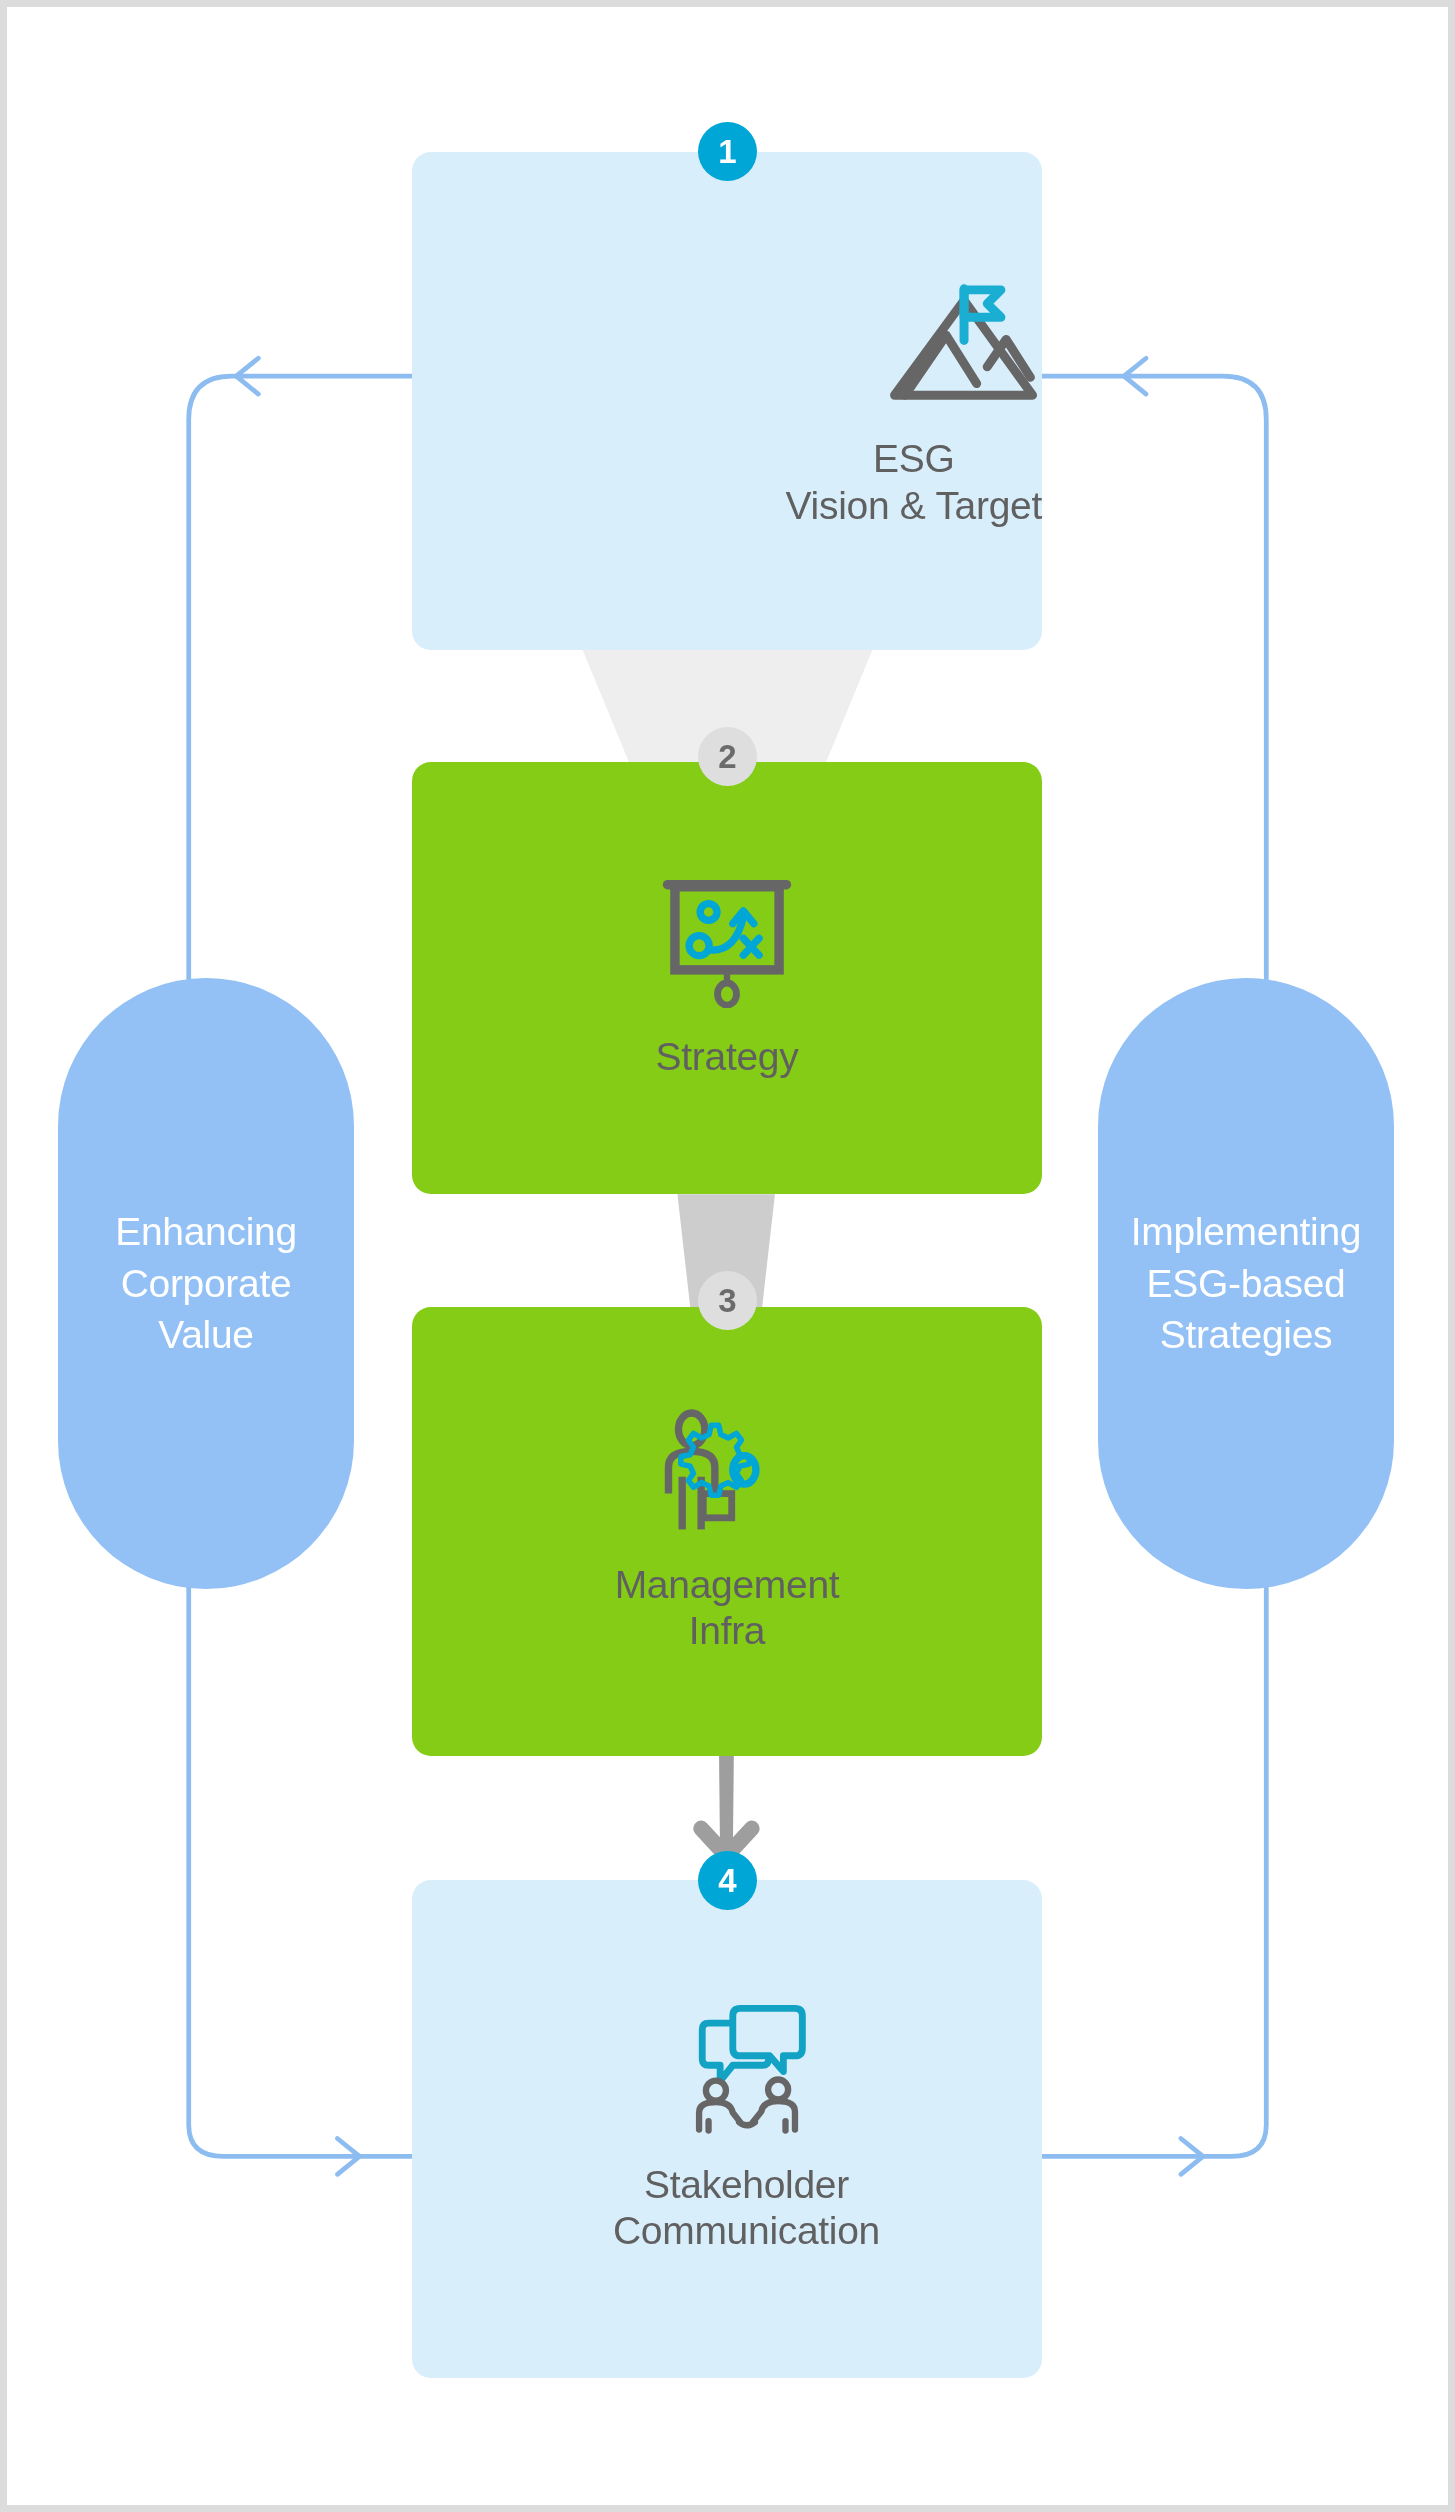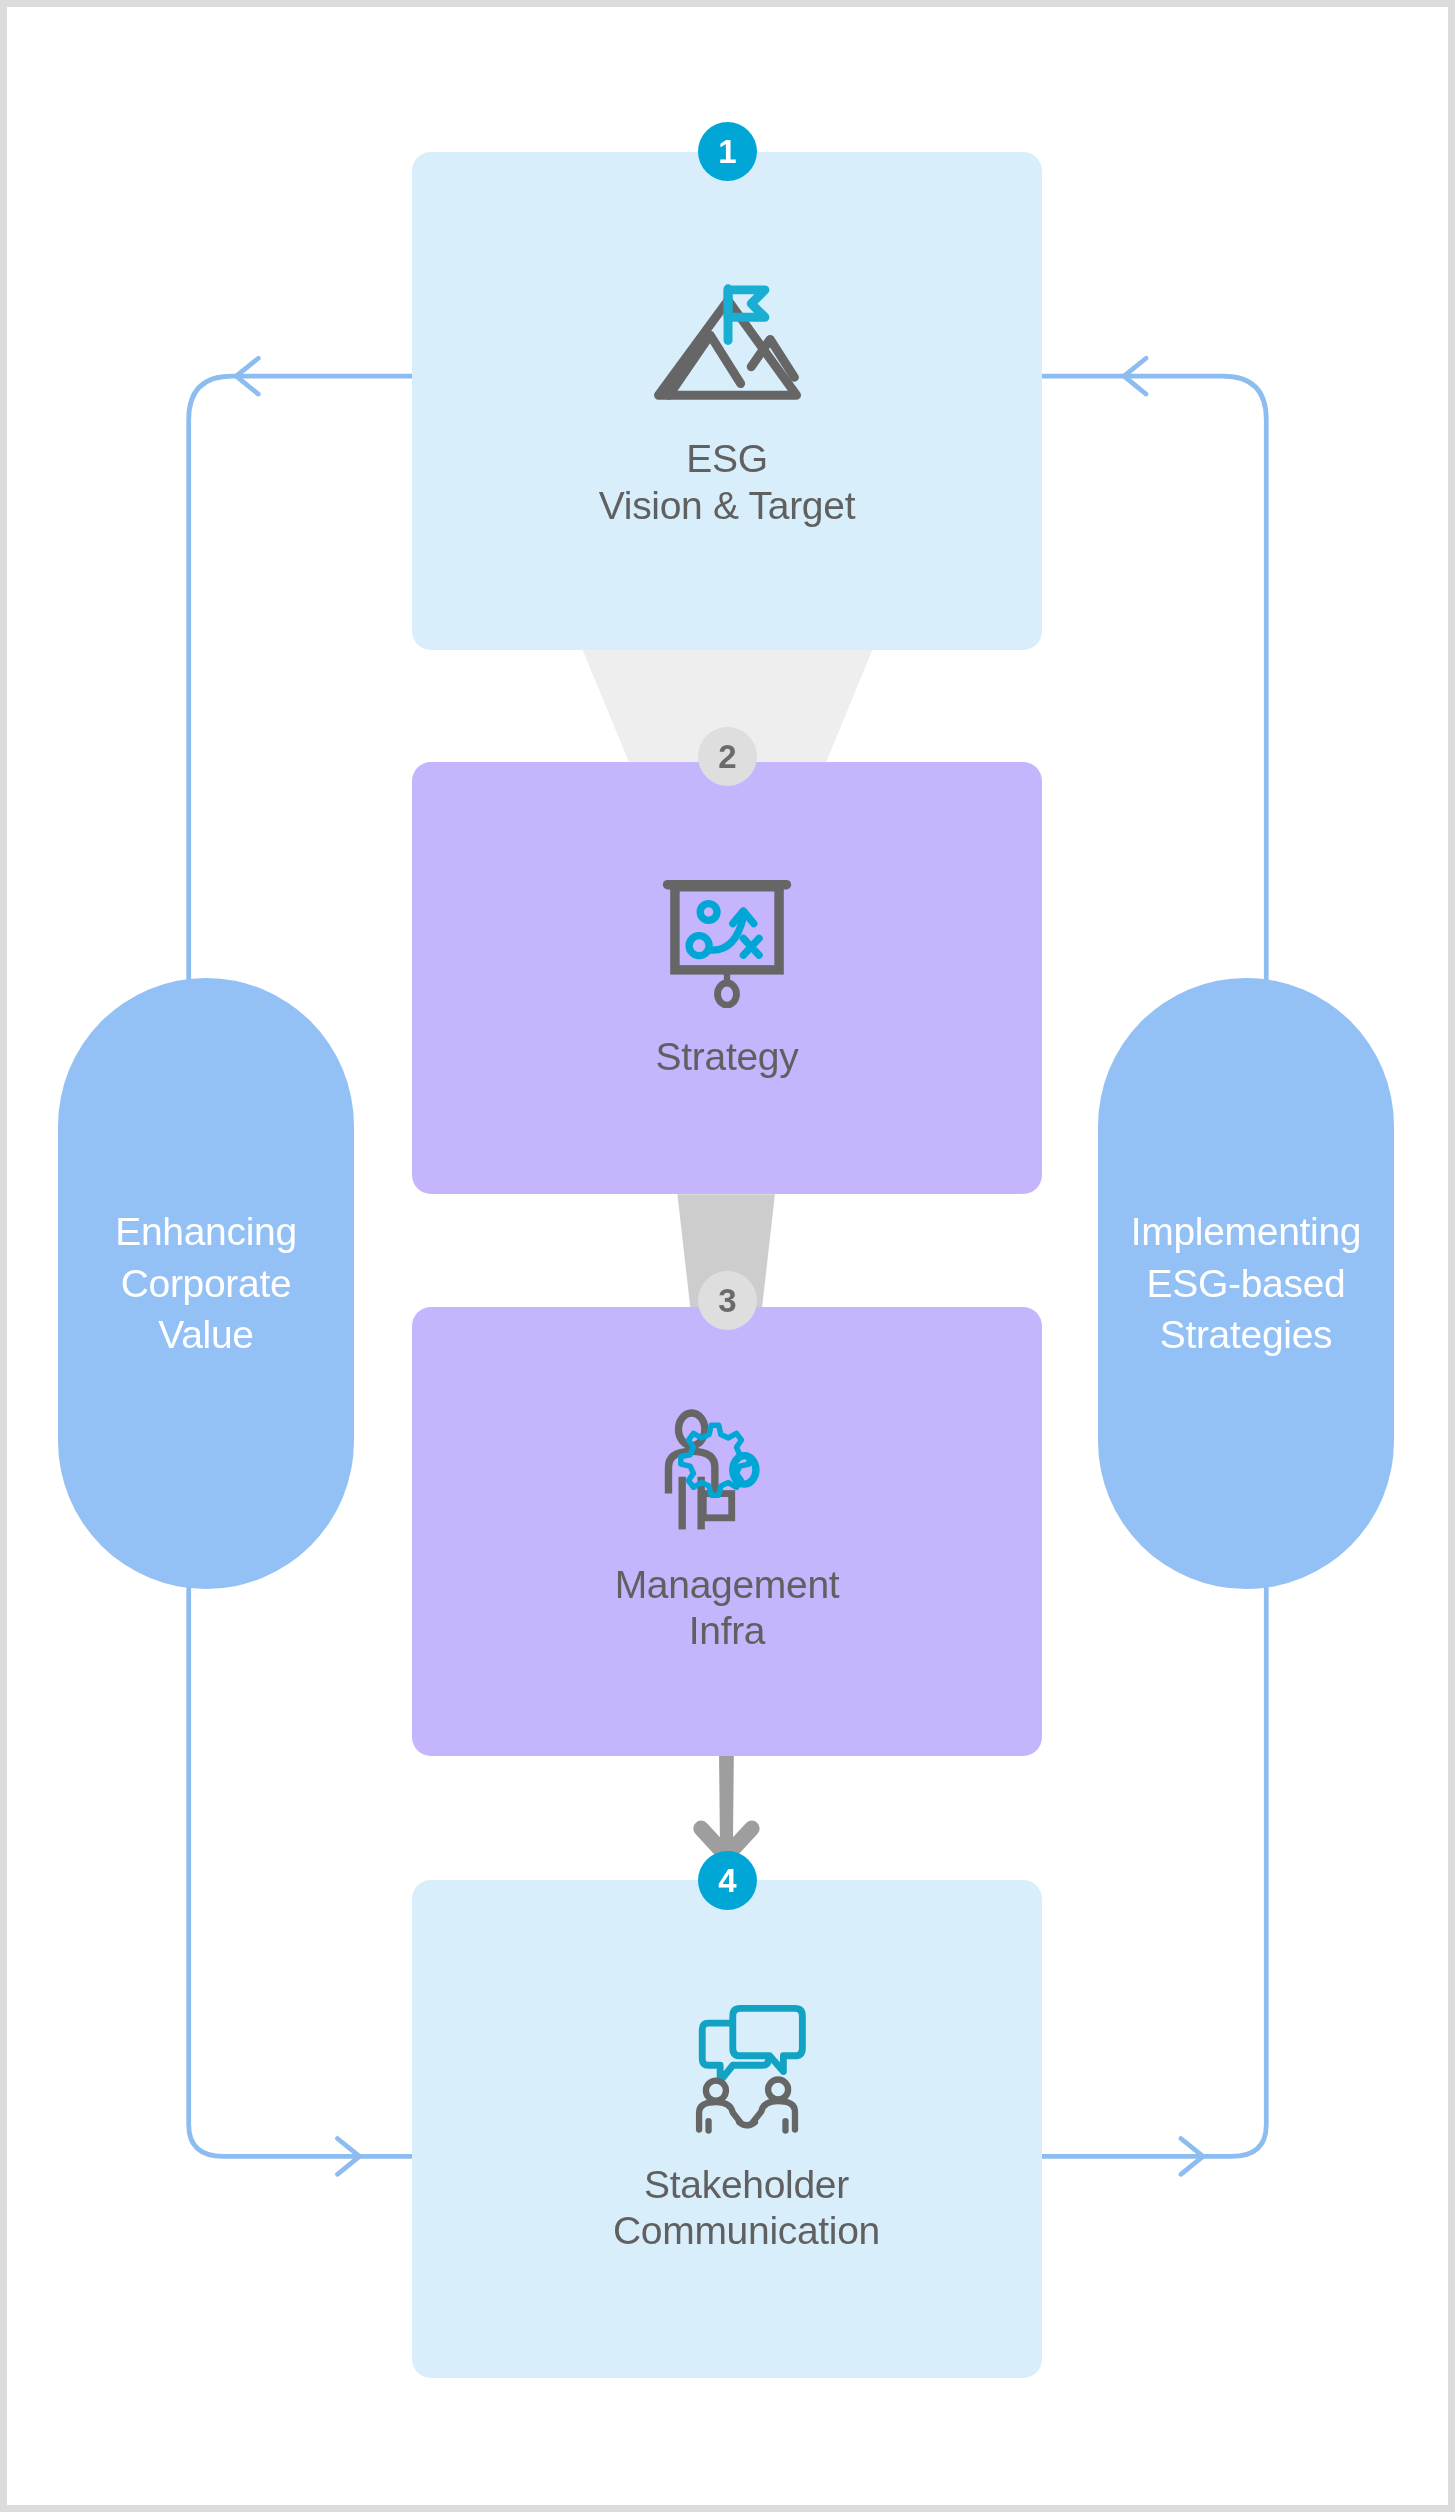--- a/index.html
+++ b/index.html
@@ -12,23 +12,23 @@
   #stage{position:absolute;left:0;top:0;width:1455px;height:2512px;}
 
   
   #connectors{position:absolute;left:0;top:0;width:1455px;height:2512px;}
 
   
   .card{position:absolute;left:412px;width:630px;border-radius:19px;
         display:flex;flex-direction:column;align-items:center;
         justify-content:center;box-sizing:border-box;}
   .card.blue{background:#d9eefb;}
-  .card.gray{background:#c4b5fd;}
+  .card.gray{background:#84cc16;}
 
-  #card1{top:152px;height:498px;}
+  #card1{top:152px;height:498px;align-items:flex-end;}
   #card2{top:762px;height:432px;}
   #card3{top:1307px;height:449px;}
   #card4{top:1880px;height:498px;padding-left:39px;}
 
   .card .icon{display:block;}
   .card .label{margin-top:24px;text-align:center;color:#606060;
                font-size:39px;line-height:1.18;font-weight:400;
                letter-spacing:-0.3px;white-space:pre-line;}
 
   

